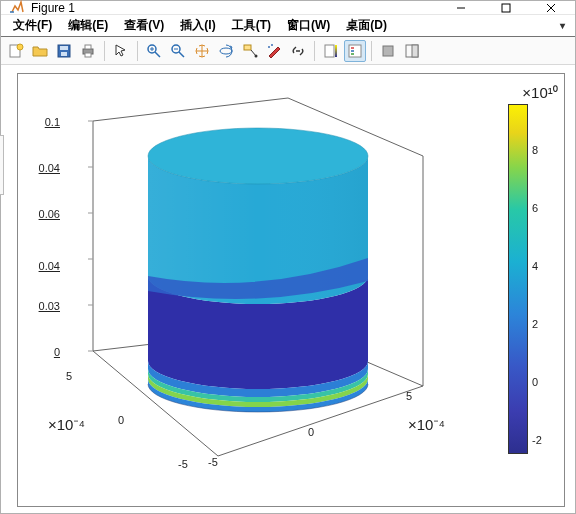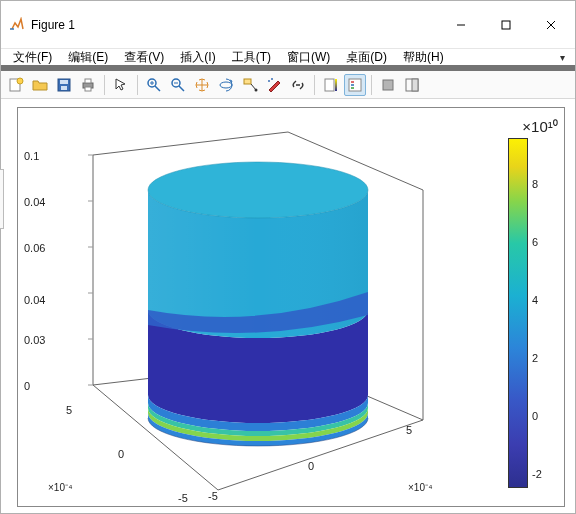--- a/index.html
+++ b/index.html
@@ -1,38 +1,38 @@
 <!DOCTYPE html>
 <html><head>
 <meta charset="utf-8">
 <style>
   * { box-sizing: border-box; margin: 0; padding: 0; }
   body { font-family: "Microsoft YaHei", "Segoe UI", Tahoma, sans-serif; font-size: 12px; background: #f0f0f0; width: 576px; height: 514px; overflow: hidden; }
   .window { width: 576px; height: 514px; background: #fff; border: 1px solid #b0b0b0; display: flex; flex-direction: column; }
-  .titlebar { height: 48px; background: #fff; display: flex; align-items: center; padding: 0 2px 0 8px; border-bottom: 1px solid #e6e6e6; }
+  .titlebar { height: 14px; background: #fff; display: flex; align-items: center; padding: 0 2px 0 8px; border-bottom: 1px solid #e6e6e6; }
   .titlebar .icon { width: 16px; height: 16px; margin-right: 6px; }
   .titlebar .title { flex: 1; font-size: 12px; color: #000; }
   .winbtns { display: flex; }
   .winbtn { width: 45px; height: 29px; display: flex; align-items: center; justify-content: center; color: #333; }
   .winbtn svg { width: 10px; height: 10px; }
-  .menubar { height: 22px; display: flex; align-items: center; padding: 0 4px; border-bottom: 6px solid #737373; background:#fff; }
+  .menubar { height: 22px; display: flex; align-items: center; padding: 0 4px; border-bottom: 1px solid #737373; background:#fff;font-weight:bold; }
   .menuitem { padding: 2px 8px; font-size: 12px; color: #000; }
   .menubar .mini { margin-left: auto; padding: 0 6px; color:#333; font-size:10px;}
   .toolbar { height: 28px; display: flex; align-items: center; padding: 0 4px; gap: 2px; border-bottom: 1px solid #d8d8d8; background:#fafafa; }
   .tbtn { width: 22px; height: 22px; display: flex; align-items: center; justify-content: center; border: 1px solid transparent; border-radius:2px; }
   .tbtn.active { background: #d6e8f6; border:1px solid #7fb3da; }
   .tbtn svg { width: 16px; height: 16px; }
   .sep { width: 1px; height: 20px; background: #ccc; margin: 0 3px; }
   .content { flex: 1; position: relative; background: #fff; }
   .sidepeek { position:absolute; left:-1px; top:70px; width:4px; height:60px; border:1px solid #bbb; border-left:none; background:#f8f8f8;}
   .axes { position: absolute; left: 16px; top: 8px; right: 10px; bottom: 6px; background: #fff; border: 1px solid #888; }
   .plot3d { position: absolute; left: 20px; top: 12px; width: 400px; height: 400px; }
-  .zlabel { position:absolute; font-size:11px; color:#222; width:36px; }
+  .zlabel { position:absolute; font-size:11px; color:#222; text-align:right; width:36px;text-decoration:underline; }
   .xlabel { position:absolute; font-size:11px; color:#222; }
-  .exp { position:absolute; font-size:10px; color:#222;margin-top:32px; }
+  .exp { position:absolute; font-size:15px; color:#222; }
   .colorbar { position:absolute; right: 36px; top: 30px; width: 20px; height: 350px; border:1px solid #333; background: linear-gradient(to top, #2d2f8f 0%, #3b3db0 12%, #3858c7 25%, #2c85d9 40%, #1bb0d2 55%, #28c8a7 70%, #86d54b 82%, #e8d41a 92%, #fcf003 100%); }
   .cblabel { position:absolute; right:12px; font-size:11px; color:#222; width:20px; text-align:left; }
   .cbexp { position:absolute; right:6px; top:8px; font-size:15px; color:#222; }
 </style>
 </head>
 <body>
 
 <div class="window">
 
   <div class="titlebar">
@@ -64,21 +64,20 @@
   </div>
 
   <div class="menubar">
     <div class="menuitem"><span>文件(F)</span></div>
     <div class="menuitem"><span>编辑(E)</span></div>
     <div class="menuitem"><span>查看(V)</span></div>
     <div class="menuitem"><span>插入(I)</span></div>
     <div class="menuitem"><span>工具(T)</span></div>
     <div class="menuitem"><span>窗口(W)</span></div>
     <div class="menuitem"><span>桌面(D)</span></div>
-    <div class="menuitem"><span>帮助(H)</span></div>
     <div class="mini">▾</div>
   </div>
 
   <div class="toolbar">
     <div class="tbtn">
         <svg viewBox="0 0 16 16">
           <rect x="2" y="2" width="10" height="12" fill="#fff" stroke="#888"></rect>
           <circle cx="12" cy="4" r="3" fill="#ffd24d" stroke="#c9a227"></circle>
         </svg>
       </div>

